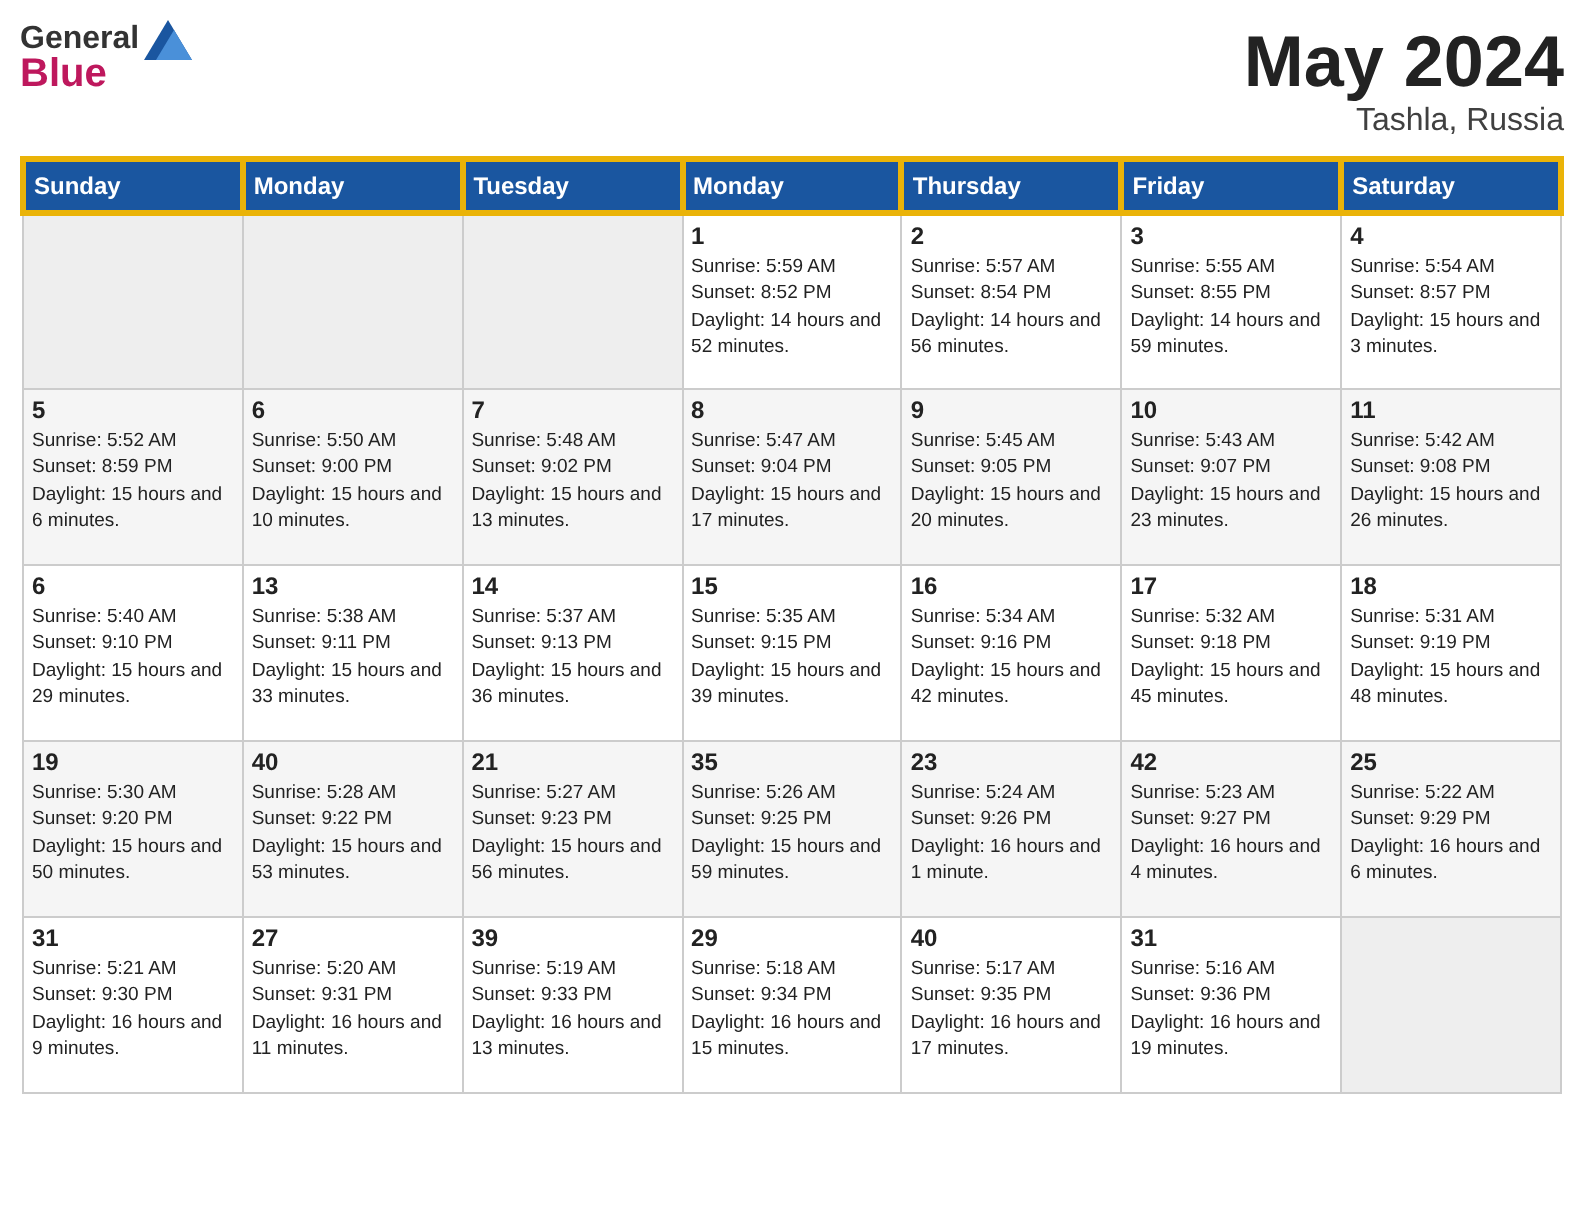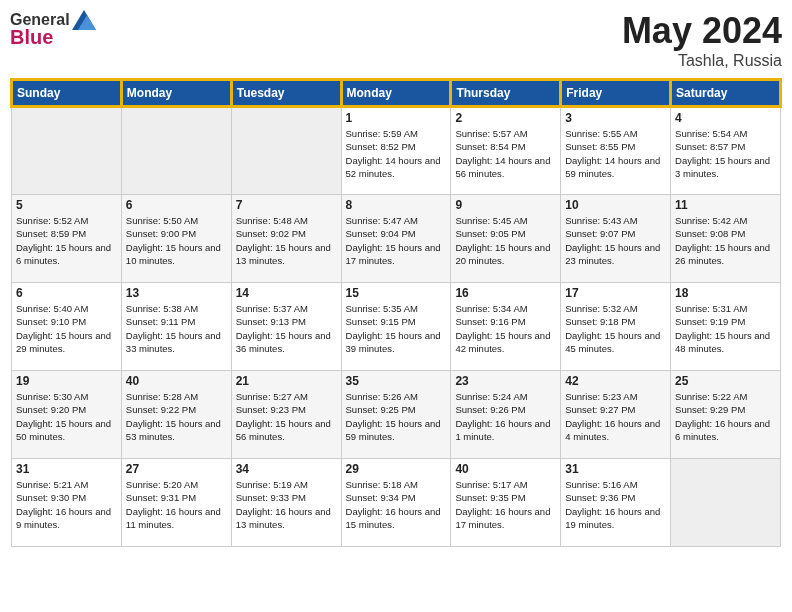--- a/index.html
+++ b/index.html
@@ -240,21 +240,21 @@
       <tr>
         <td>
           <div class="day-number">31</div>
           <div class="day-info">Sunrise: 5:21 AM<br>Sunset: 9:30 PM<br>Daylight: 16 hours and 9 minutes.</div>
         </td>
         <td>
           <div class="day-number">27</div>
           <div class="day-info">Sunrise: 5:20 AM<br>Sunset: 9:31 PM<br>Daylight: 16 hours and 11 minutes.</div>
         </td>
         <td>
-          <div class="day-number">34</div>
+          <div class="day-number">39</div>
           <div class="day-info">Sunrise: 5:19 AM<br>Sunset: 9:33 PM<br>Daylight: 16 hours and 13 minutes.</div>
         </td>
         <td>
           <div class="day-number">29</div>
           <div class="day-info">Sunrise: 5:18 AM<br>Sunset: 9:34 PM<br>Daylight: 16 hours and 15 minutes.</div>
         </td>
         <td>
           <div class="day-number">40</div>
           <div class="day-info">Sunrise: 5:17 AM<br>Sunset: 9:35 PM<br>Daylight: 16 hours and 17 minutes.</div>
         </td>

